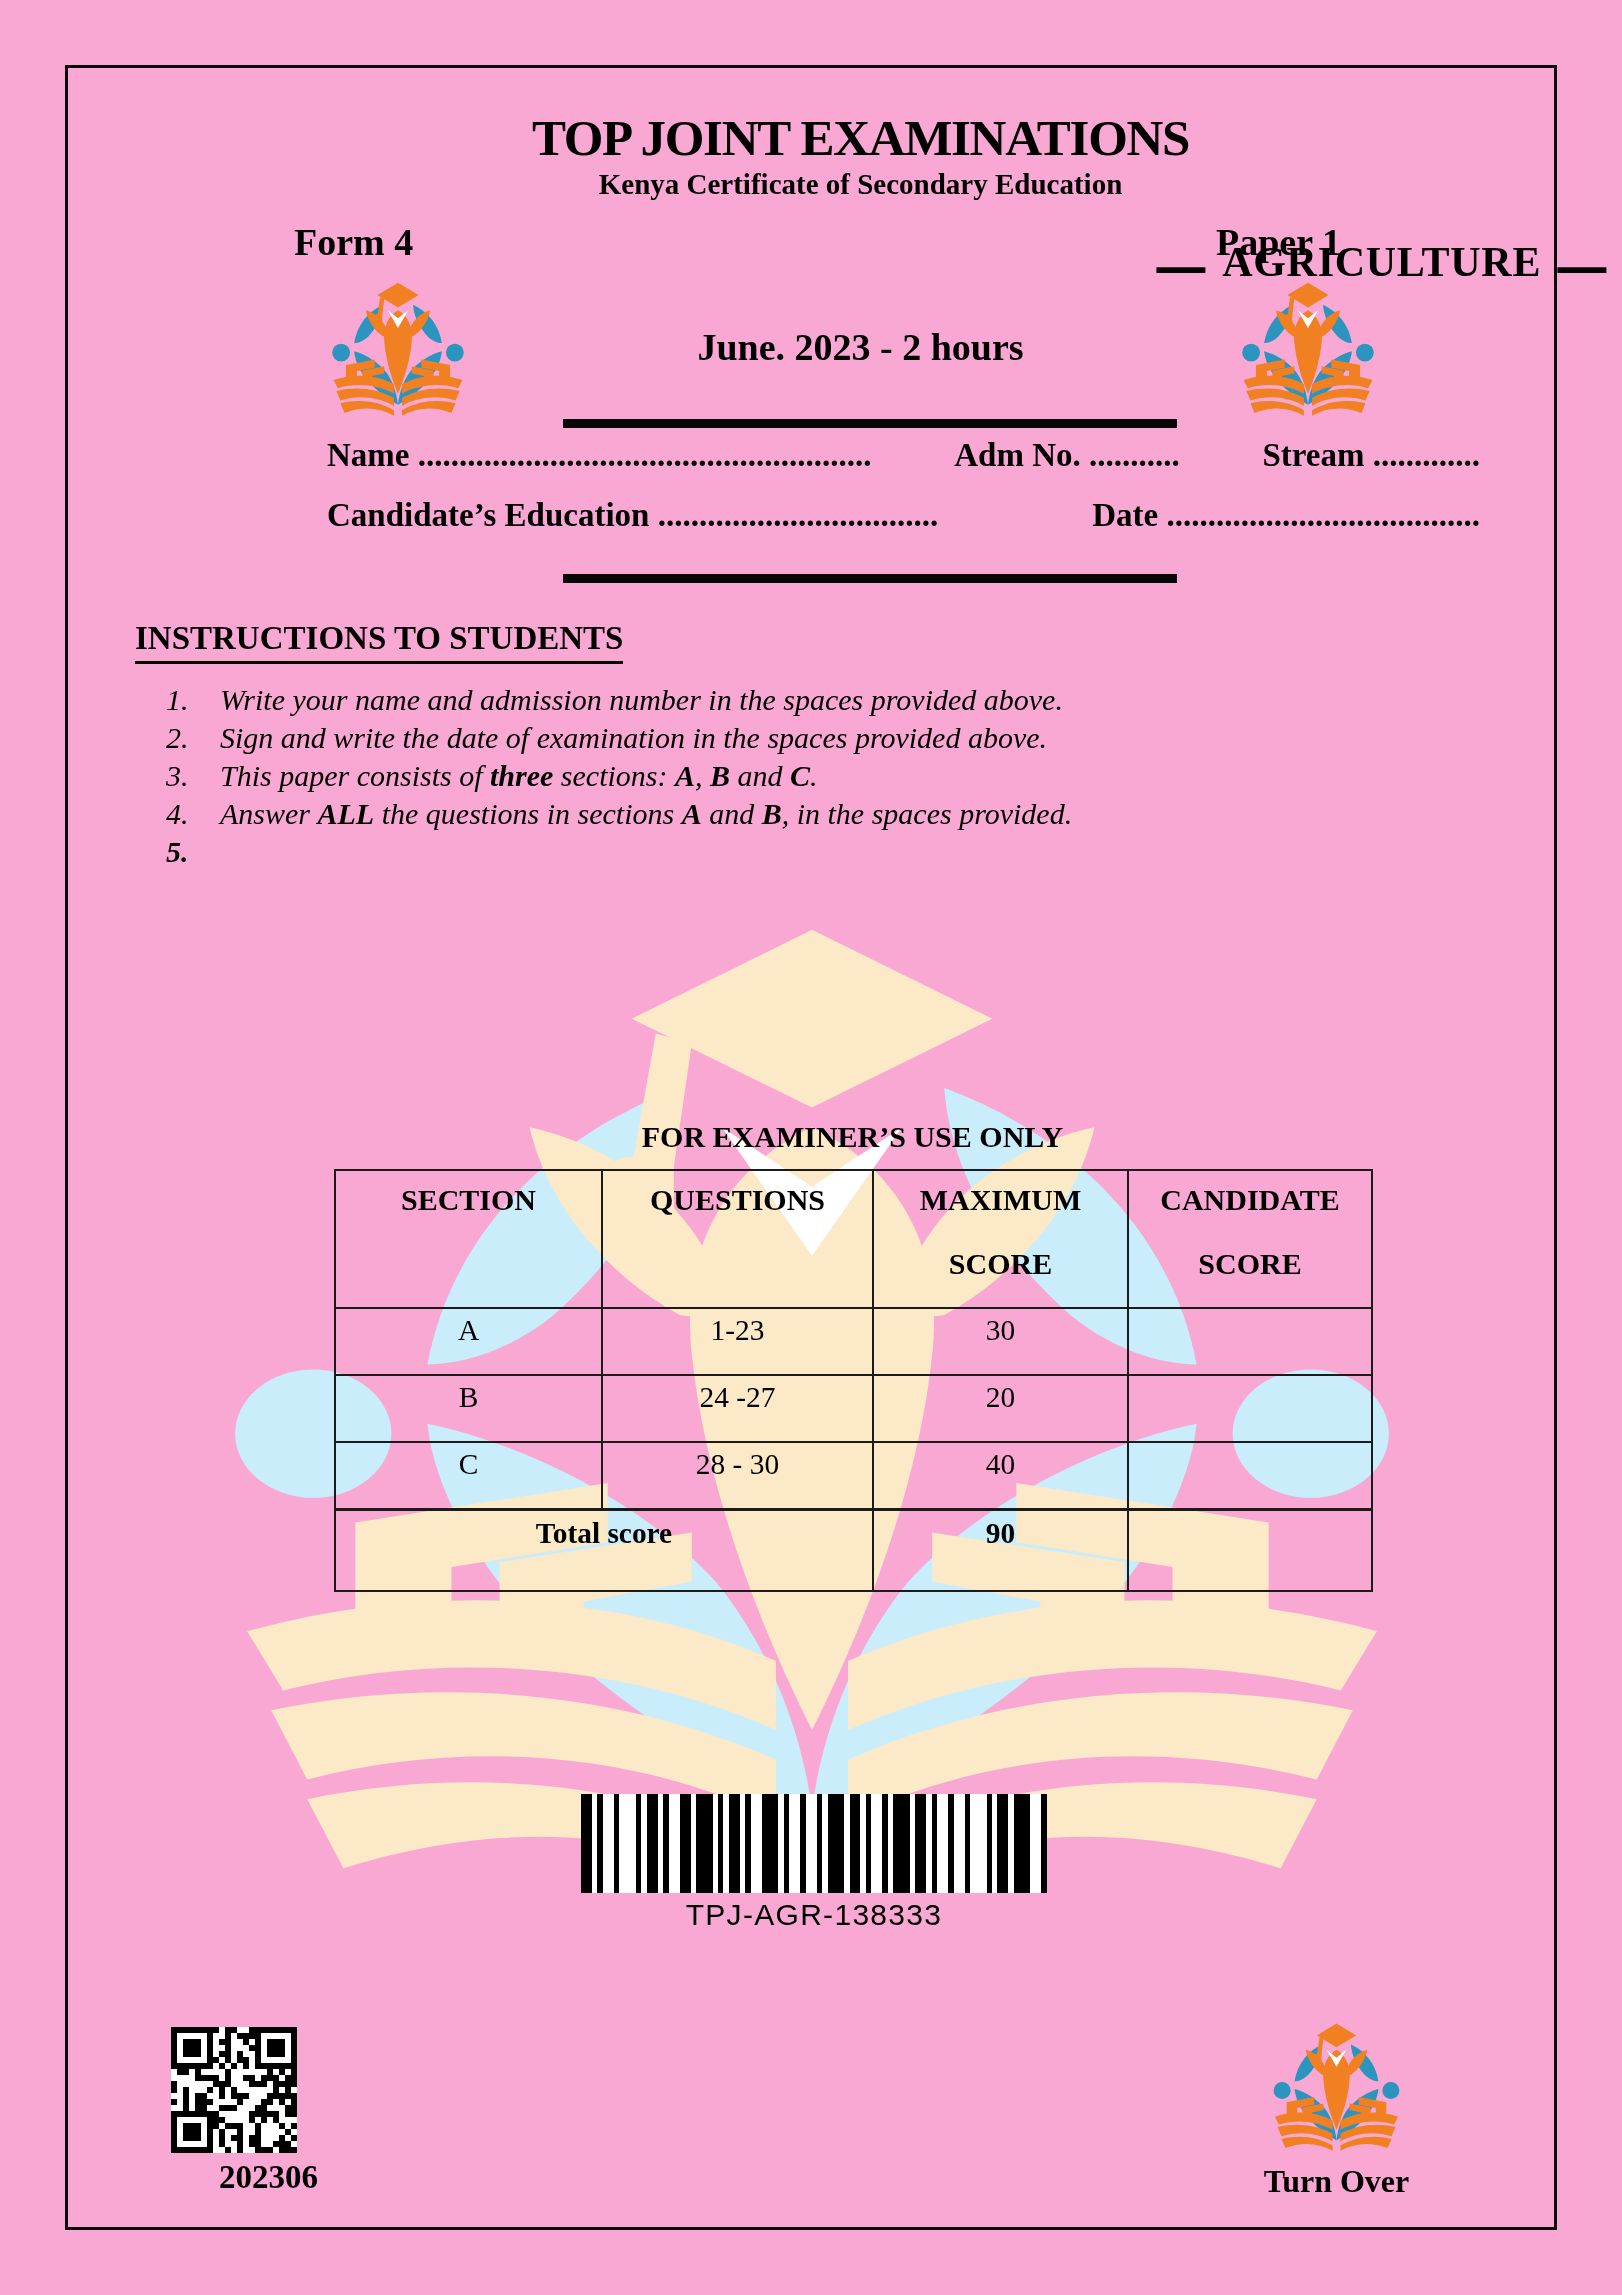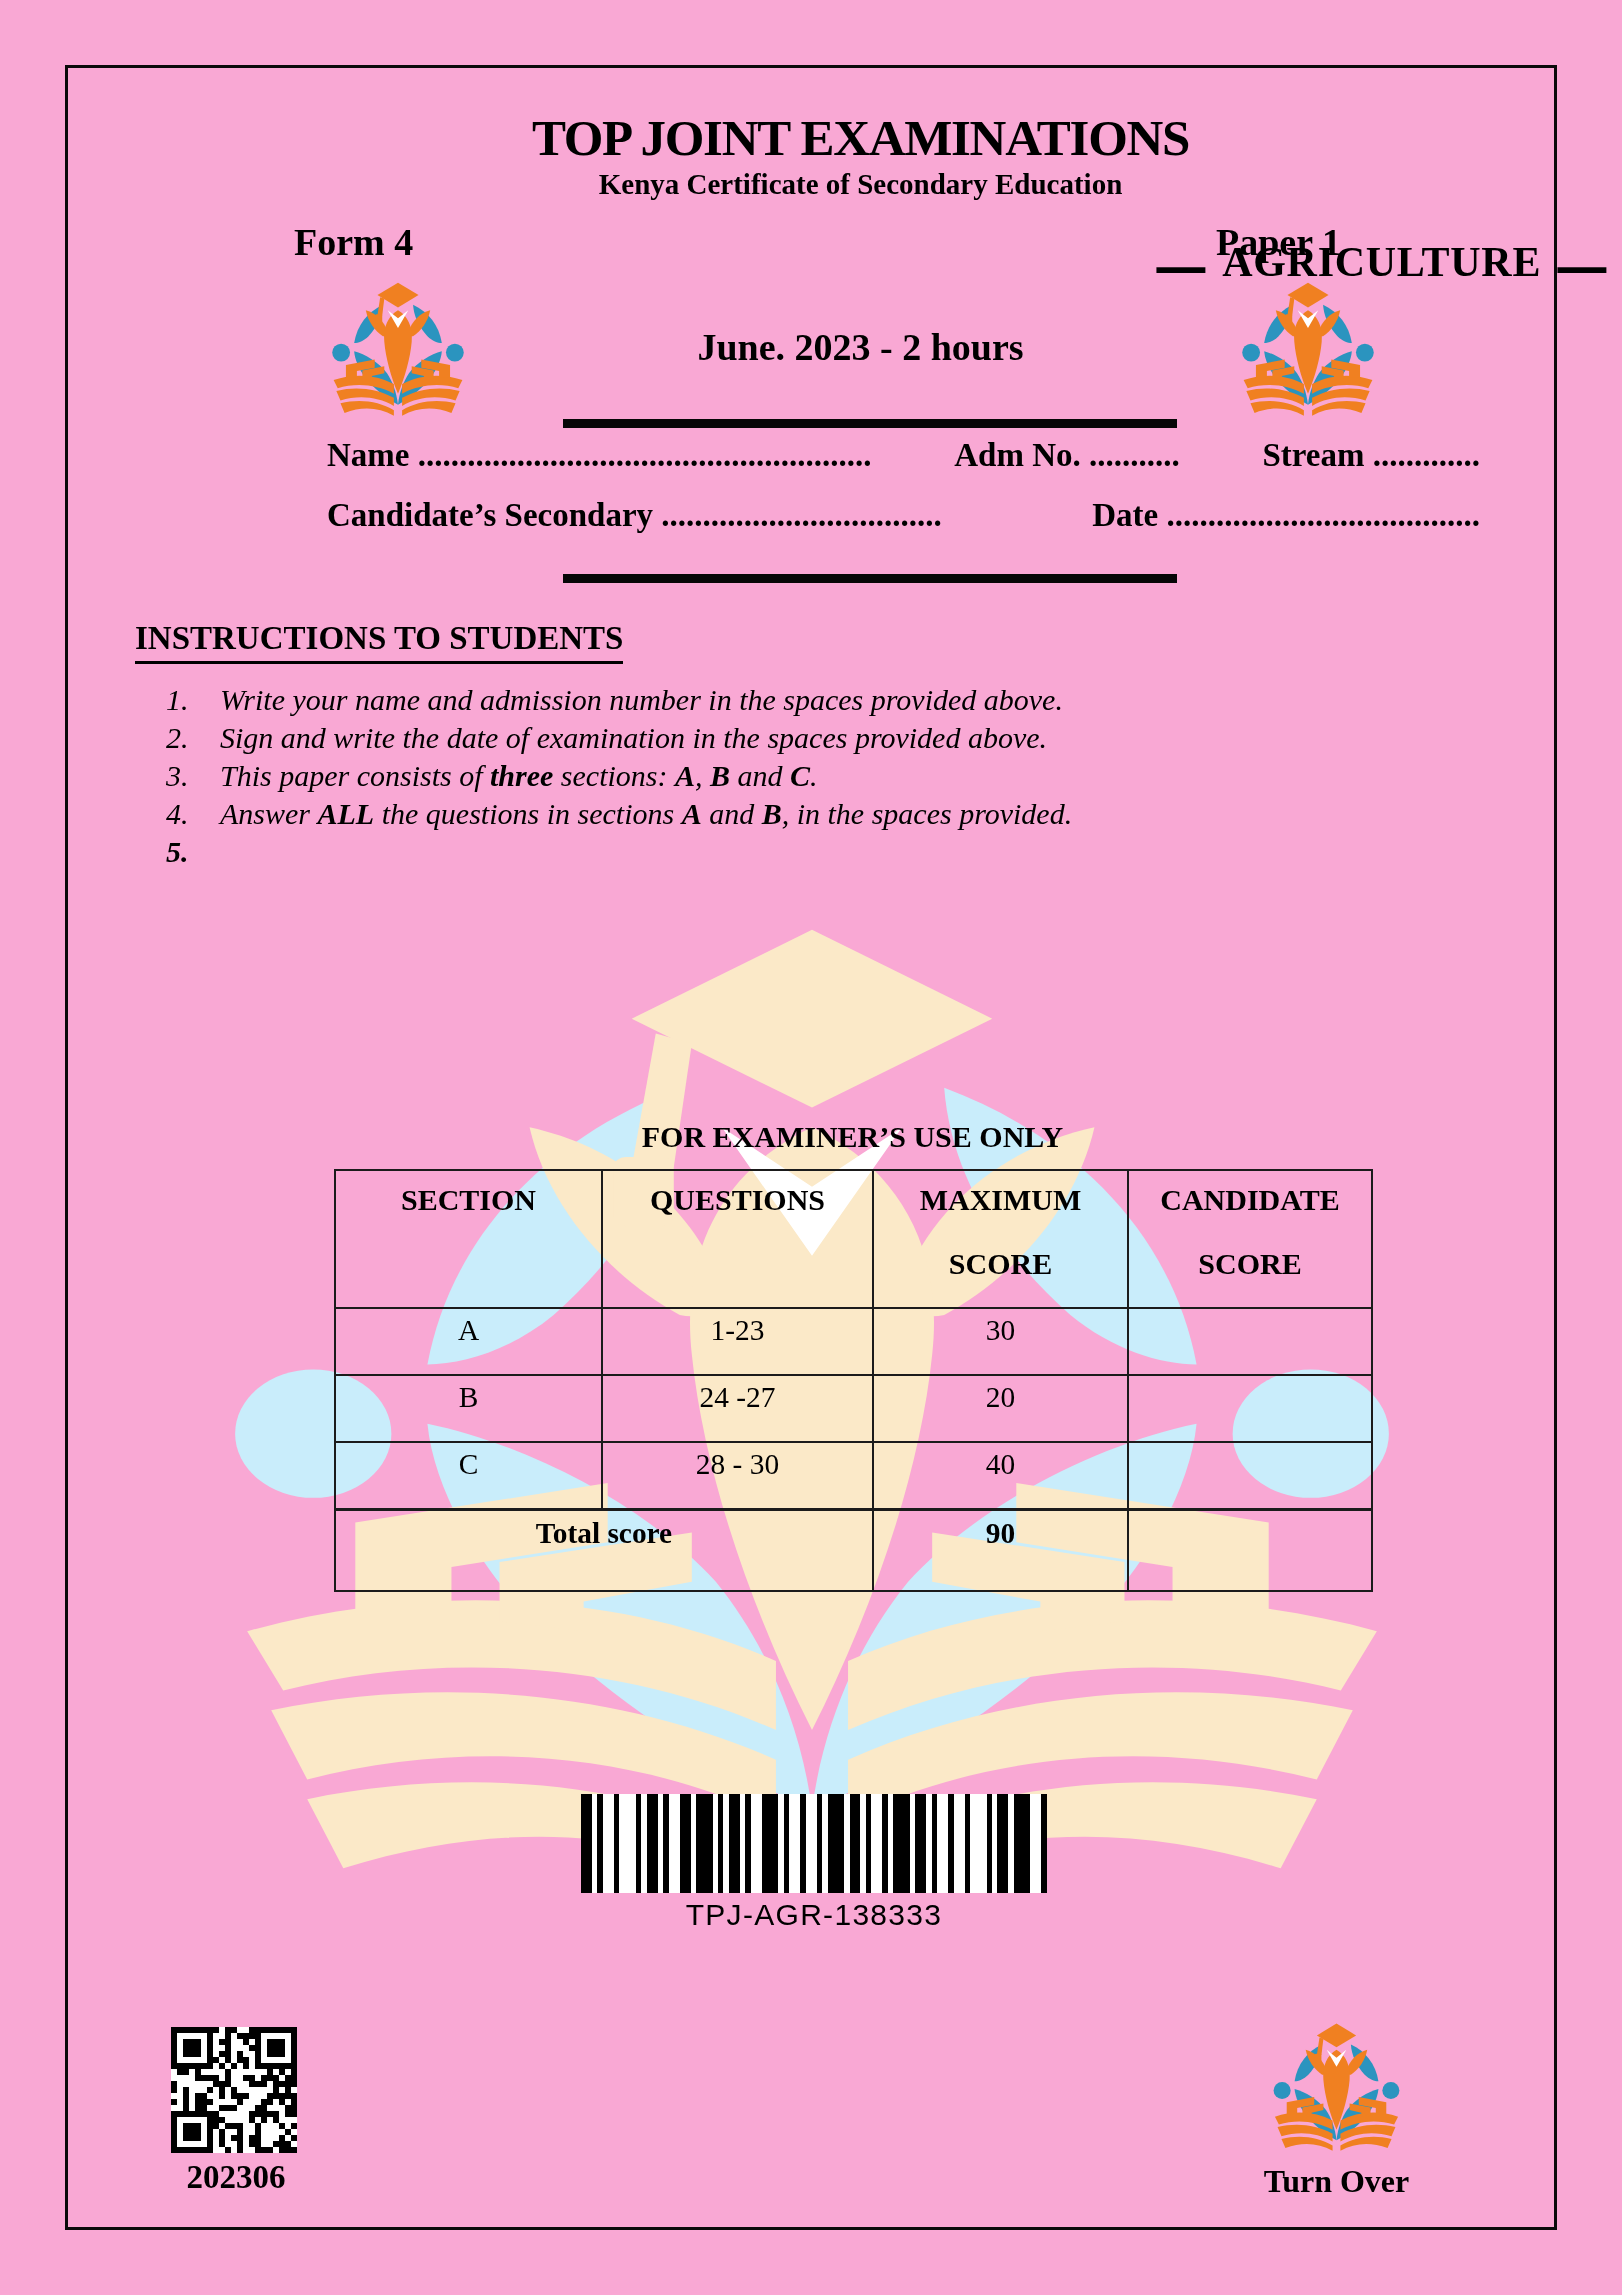--- a/index.html
+++ b/index.html
@@ -56,21 +56,21 @@
   table.exam th .l2{margin-top:30px;}
   table.exam td{height:60px;padding-top:5.2px;font-weight:400;}
   table.exam tr.total td{height:73px;border-top:3.9px solid #1b1b1b;font-weight:700;}
   .barcode{left:581px;top:1794px;width:466px;height:99px;display:flex;background:#fff;}
   .barcode-label{left:581px;width:466px;top:1898px;text-align:center;
     font-family:"Liberation Sans",sans-serif;font-size:30px;letter-spacing:1.3px;}
   .qr{left:171px;top:2027px;width:126px;height:126px;display:grid;
     grid-template-columns:repeat(21,1fr);grid-template-rows:repeat(21,1fr);background:#fff;}
   .qc{background:transparent;}
   .qc.on{background:#000;}
-  .serial{left:154px;width:164px;top:2159px;text-align:center;font-size:33px;font-weight:700;}
+  .serial{left:154px;width:164px;top:2159px;text-align:right;font-size:33px;font-weight:700;}
   .logo-footer{left:1254px;top:2021px;width:165px;height:131px;}
   .turn-over{left:1254px;width:165px;top:2163px;text-align:center;font-size:32px;font-weight:700;}
 </style>
 </head>
 <body>
 
 <svg width="0" height="0" style="position:absolute">
   <defs>
     <g id="tpj">
       <path fill="var(--b)" d="M46,92 C50,66 66,46 88,36 C87,52 80,68 67,82 C60,89 52,92 46,92 Z"></path>
@@ -121,21 +121,21 @@
   <div class="abs layer hwrap session">June. 2023 - 2 hours</div>
 
   <div class="abs layer rule rule1"></div>
 
   <div class="abs layer cand-row row-name">
     <span><span>Name</span>&nbsp;<span>.......................................................</span></span>
     <span><span>Adm No.</span>&nbsp;<span>...........</span></span>
     <span><span>Stream</span>&nbsp;<span>.............</span></span>
   </div>
   <div class="abs layer cand-row row-sig">
-    <span><span>Candidate’s Secondary</span>&nbsp;<span>..................................</span></span>
+    <span><span>Candidate’s Education</span>&nbsp;<span>..................................</span></span>
     <span><span>Date</span>&nbsp;<span>......................................</span></span>
   </div>
 
   <div class="abs layer rule rule2"></div>
 
   <div class="abs layer" style="left:120px;top:620px;">
     <span class="inst-head" style="border-bottom:3.3px solid #000;">INSTRUCTIONS TO STUDENTS</span>
   </div>
   <ol class="abs layer inst-list">
     <li>

